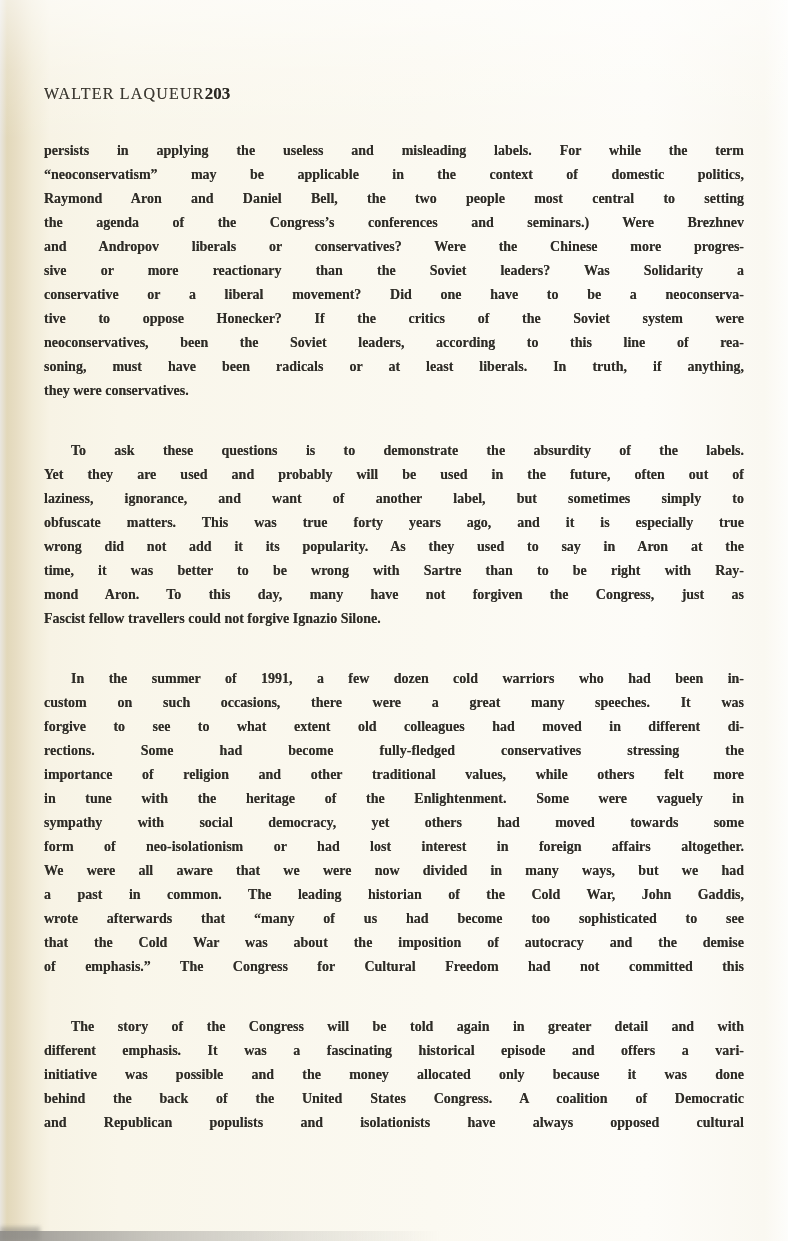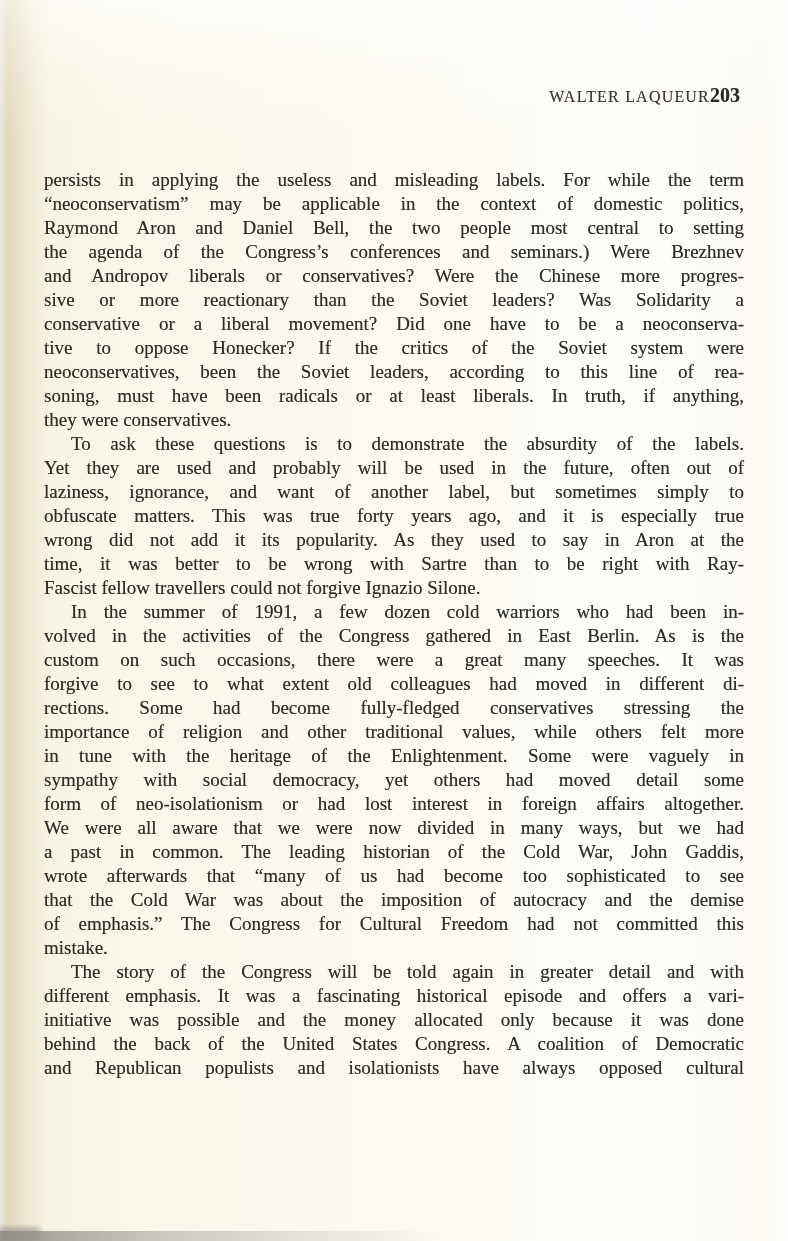--- a/index.html
+++ b/index.html
@@ -49,55 +49,57 @@
     height: 14px;
     background: rgba(120,118,114,0.45);
     filter: blur(2px);
   }
   .running-header {
     position: absolute;
     left: 44px;
     top: 84px;
     width: 696px;
     display: flex;
-    justify-content: flex-end;
+    justify-content: flex-start;
     align-items: baseline;
   }
   .author {
     font-size: 16px;
     letter-spacing: 1.2px;
     color: #3b3831;
     text-shadow: 0 0 0.5px rgba(59,56,49,0.55);
   }
   .pagenum {
-    font-size: 20px;
+    font-size: 17px;
     font-weight: bold;
     color: #2b2924;
     text-shadow: 0 0 0.5px rgba(43,41,36,0.55);
   }
   .text-body {
     position: absolute;
     left: 44px;
-    top: 168px;
+    top: 139px;
     width: 700px;
-    font-size: 19px;
+    font-size: 14px;
     color: #2e2c27;
     text-shadow: 0 0 0.5px rgba(46,44,39,0.55);
+    font-weight: bold;
   }
   .line {
     height: 24px;
     line-height: 24px;
     text-align: justify;
     text-align-last: justify;
   }
   .line.short-last {
     text-align-last: left;
   }
   .line.indent {
     text-indent: 27px;
+    margin-top: 36px;
   }
 </style>
 </head>
 <body>
 
 <div class="page">
   <div class="edge-bottom-left-corner"></div>
   <div class="edge-bottom"></div>
 
   <header class="running-header">
@@ -116,35 +118,34 @@
       <div class="line">tive to oppose Honecker? If the critics of the Soviet system were</div>
       <div class="line">neoconservatives, been the Soviet leaders, according to this line of rea-</div>
       <div class="line">soning, must have been radicals or at least liberals. In truth, if anything,</div>
       <div class="line short-last">they were conservatives.</div>
       <div class="line indent">To ask these questions is to demonstrate the absurdity of the labels.</div>
       <div class="line">Yet they are used and probably will be used in the future, often out of</div>
       <div class="line">laziness, ignorance, and want of another label, but sometimes simply to</div>
       <div class="line">obfuscate matters. This was true forty years ago, and it is especially true</div>
       <div class="line">wrong did not add it its popularity. As they used to say in Aron at the</div>
       <div class="line">time, it was better to be wrong with Sartre than to be right with Ray-</div>
+      <div class="line">mond Aron. To this day, many have not forgiven the Congress, just as</div>
       <div class="line short-last">Fascist fellow travellers could not forgive Ignazio Silone.</div>
       <div class="line indent">In the summer of 1991, a few dozen cold warriors who had been in-</div>
-      <div class="line">volved in the activities of the Congress gathered in East Berlin. As is the</div>
       <div class="line">custom on such occasions, there were a great many speeches. It was</div>
       <div class="line">forgive to see to what extent old colleagues had moved in different di-</div>
       <div class="line">rections. Some had become fully-fledged conservatives stressing the</div>
       <div class="line">importance of religion and other traditional values, while others felt more</div>
       <div class="line">in tune with the heritage of the Enlightenment. Some were vaguely in</div>
-      <div class="line">sympathy with social democracy, yet others had moved detail some</div>
+      <div class="line">sympathy with social democracy, yet others had moved towards some</div>
       <div class="line">form of neo-isolationism or had lost interest in foreign affairs altogether.</div>
       <div class="line">We were all aware that we were now divided in many ways, but we had</div>
       <div class="line">a past in common. The leading historian of the Cold War, John Gaddis,</div>
       <div class="line">wrote afterwards that “many of us had become too sophisticated to see</div>
       <div class="line">that the Cold War was about the imposition of autocracy and the demise</div>
       <div class="line">of emphasis.” The Congress for Cultural Freedom had not committed this</div>
-      <div class="line short-last">mistake.</div>
       <div class="line indent">The story of the Congress will be told again in greater detail and with</div>
       <div class="line">different emphasis. It was a fascinating historical episode and offers a vari-</div>
       <div class="line">initiative was possible and the money allocated only because it was done</div>
       <div class="line">behind the back of the United States Congress. A coalition of Democratic</div>
       <div class="line">and Republican populists and isolationists have always opposed cultural</div>
     </main>
 </div>
 
 </body></html>

